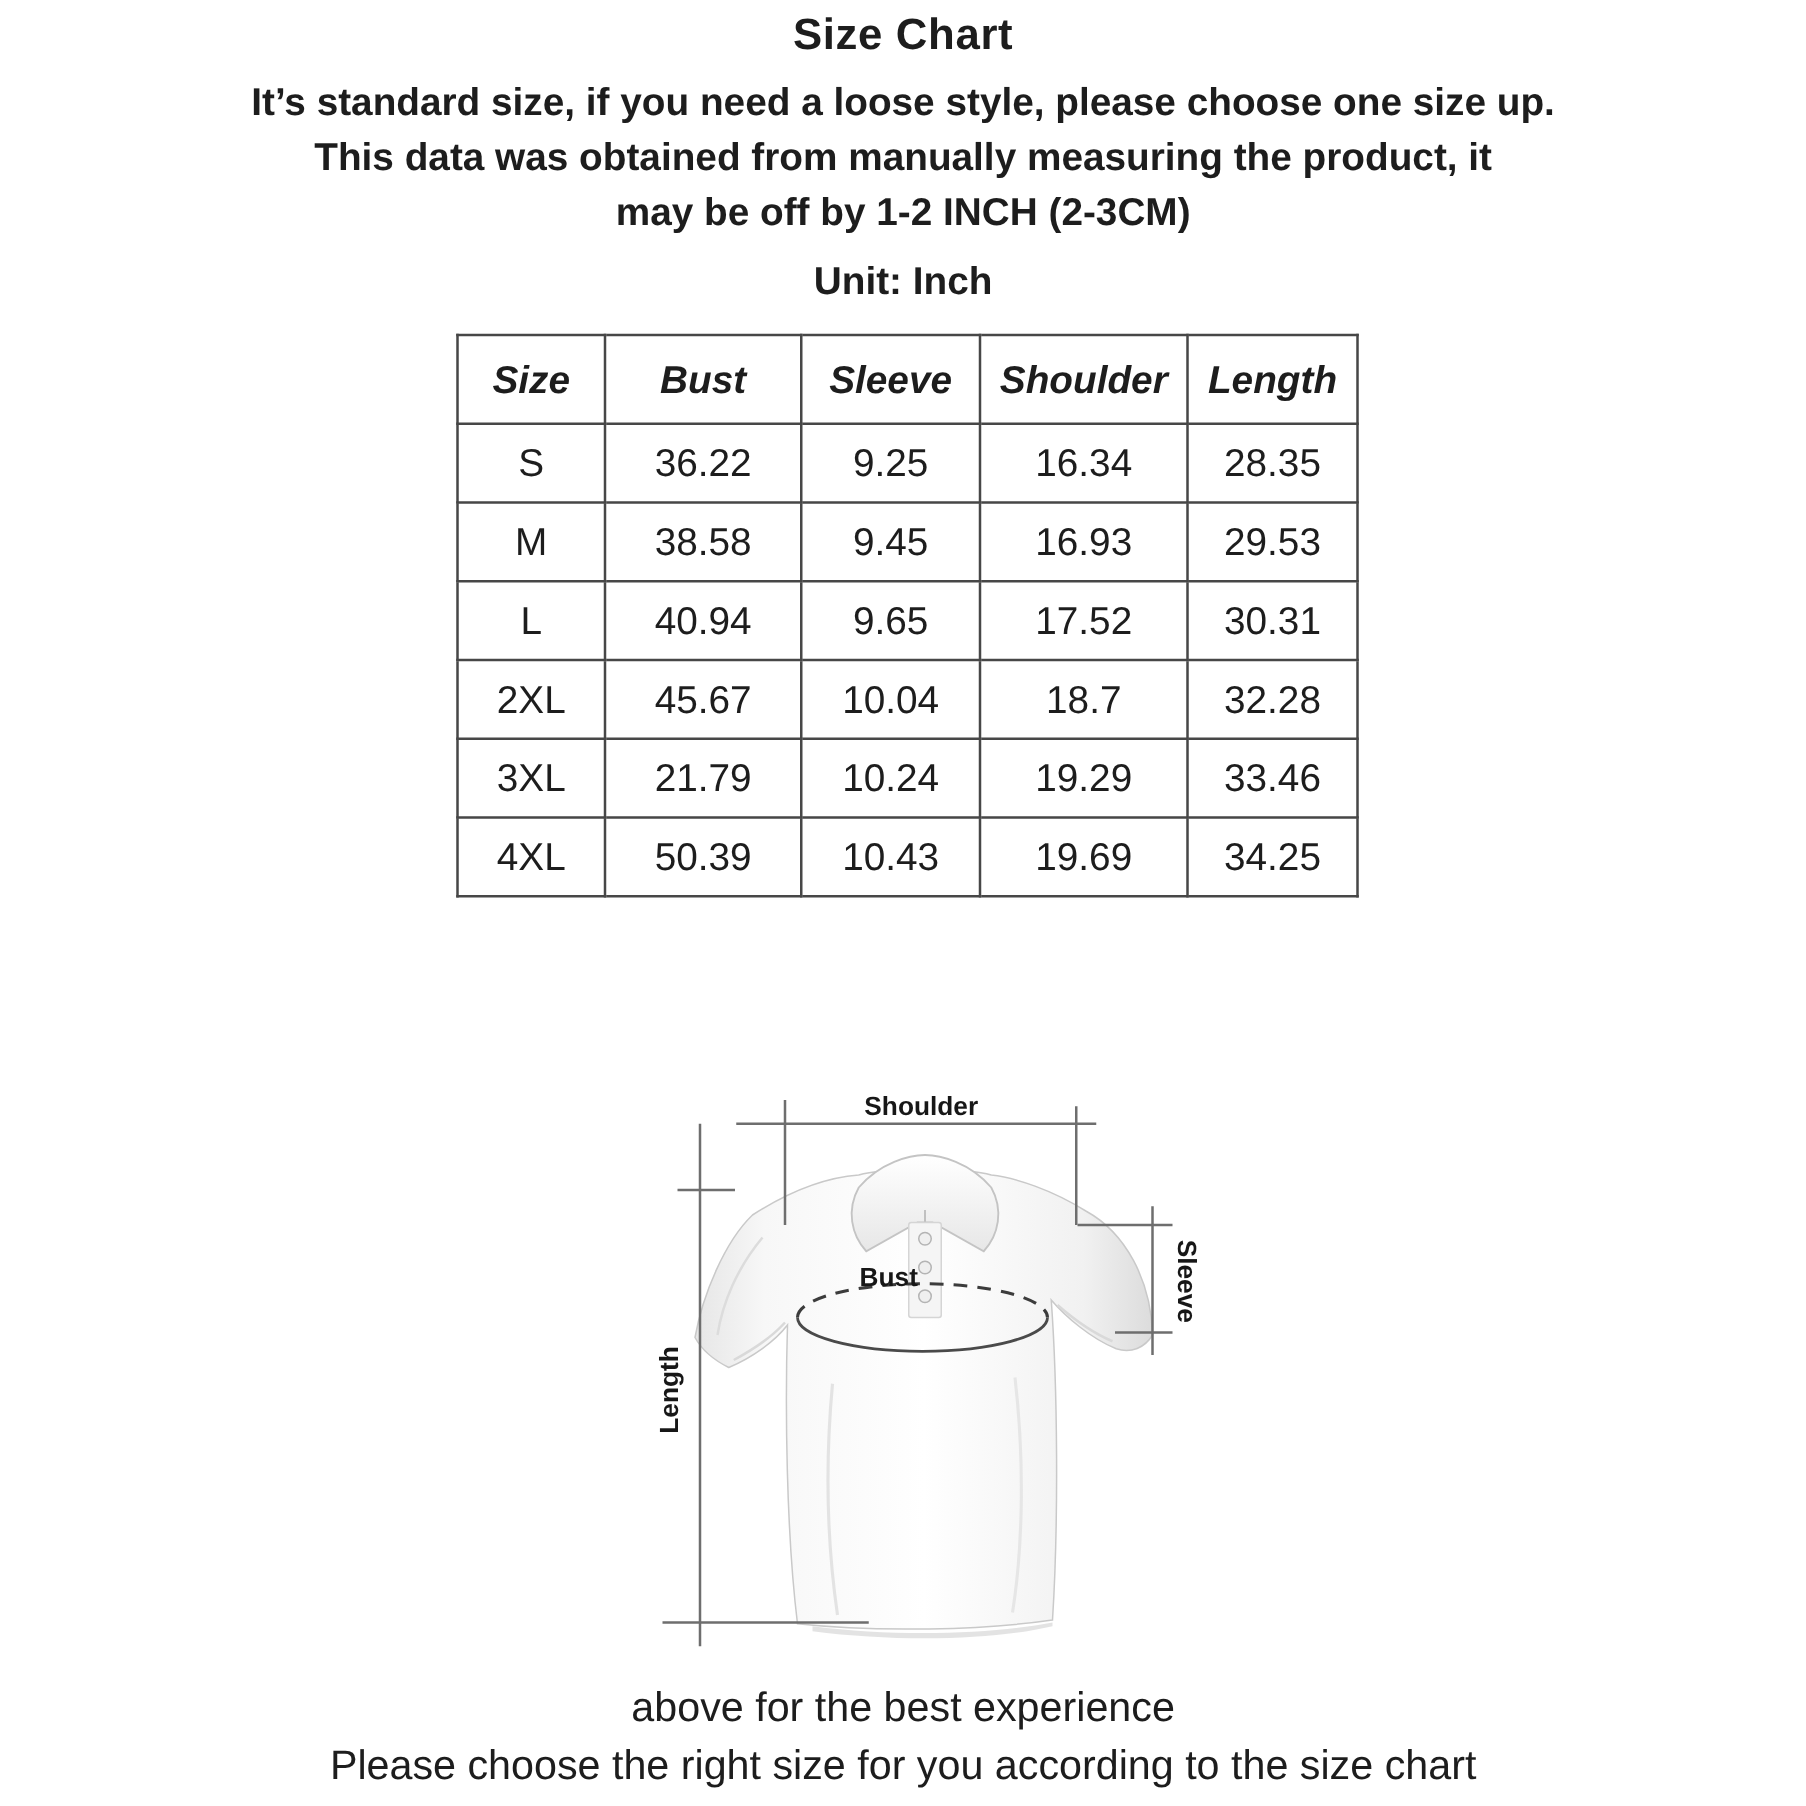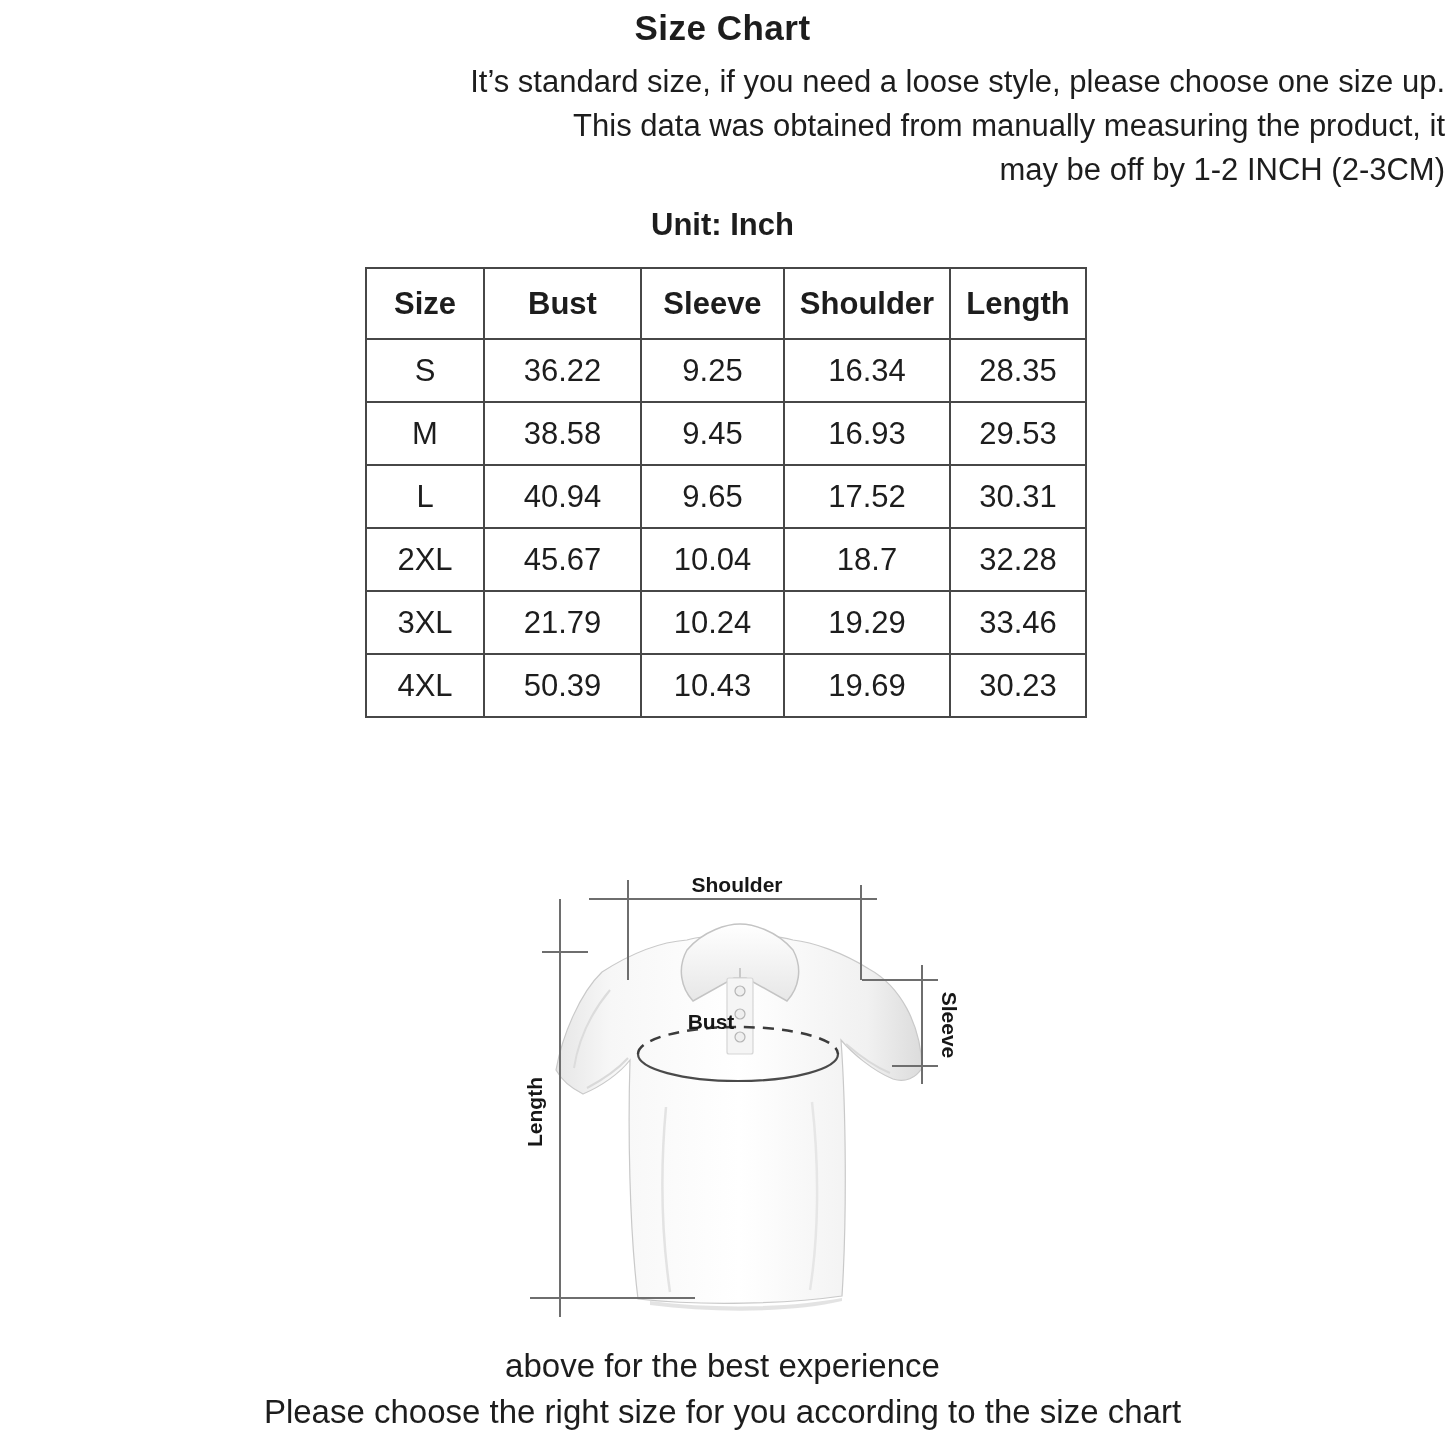--- a/index.html
+++ b/index.html
@@ -5,37 +5,37 @@
   html, body { margin:0; padding:0; background:#ffffff; }
   body { width:1445px; height:1445px; font-family:"Liberation Sans", sans-serif; color:#1d1d1d; }
   .canvas { position:relative; width:1445px; height:1445px; background:#ffffff; overflow:hidden; }
 
   .page-title {
     position:absolute; top:8px; left:0; width:100%;
     text-align:center; font-size:35px; font-weight:700; letter-spacing:0.5px;
   }
   .desc-block {
     position:absolute; top:60px; left:0; width:100%;
-    text-align:right; font-size:31px; line-height:44px; font-weight:400;
+    text-align:center; font-size:31px; line-height:44px; font-weight:700;
   }
   .unit-label {
     position:absolute; top:207px; left:0; width:100%;
     text-align:center; font-size:31px; font-weight:700;
   }
 
   table.size-table {
     position:absolute; left:365px; top:267px; width:720px;
     border-collapse:collapse; table-layout:fixed;
     font-size:31px; color:#1d1d1d;
   }
   .size-table th, .size-table td {
     border:2px solid #474747; text-align:center; vertical-align:middle; padding:0;
     background:#ffffff; overflow:hidden; white-space:nowrap;
   }
-  .size-table thead th { height:69px; font-weight:700; }
+  .size-table thead th { height:69px; font-weight:700;font-style:italic; }
   .size-table tbody td { height:61px; font-weight:400; }
 
   .illustration { position:absolute; left:490px; top:872px; width:470px; height:465px; }
   .illustration svg { display:block; }
   .measure-line { stroke:#6e6e6e; stroke-width:2; fill:none; }
   .measure-label { font-family:"Liberation Sans", sans-serif; font-size:21px; font-weight:700; fill:#171717; }
 
   .footer-block {
     position:absolute; top:1343px; left:0; width:100%;
     text-align:center; font-size:33px; line-height:46px; font-weight:400;
@@ -107,21 +107,21 @@
         <td>21.79</td>
         <td>10.24</td>
         <td>19.29</td>
         <td>33.46</td>
       </tr>
       <tr>
         <td>4XL</td>
         <td>50.39</td>
         <td>10.43</td>
         <td>19.69</td>
-        <td>30.23</td>
+        <td>34.25</td>
       </tr>
     </tbody>
   </table>
 
   <div class="illustration">
     <svg viewBox="0 0 470 465" width="470" height="465">
       <defs>
         <linearGradient id="gBody" x1="0" y1="0" x2="1" y2="0">
           <stop offset="0" stop-color="#e6e6e6"></stop>
           <stop offset="0.15" stop-color="#f7f7f7"></stop>

